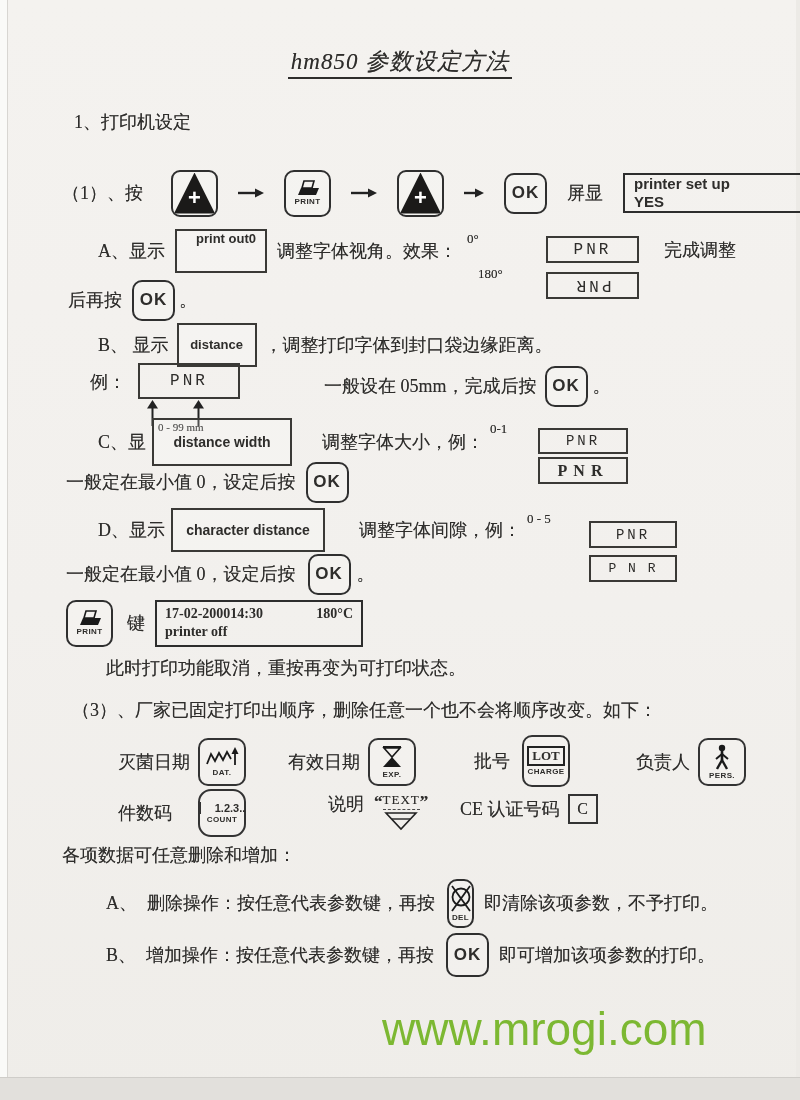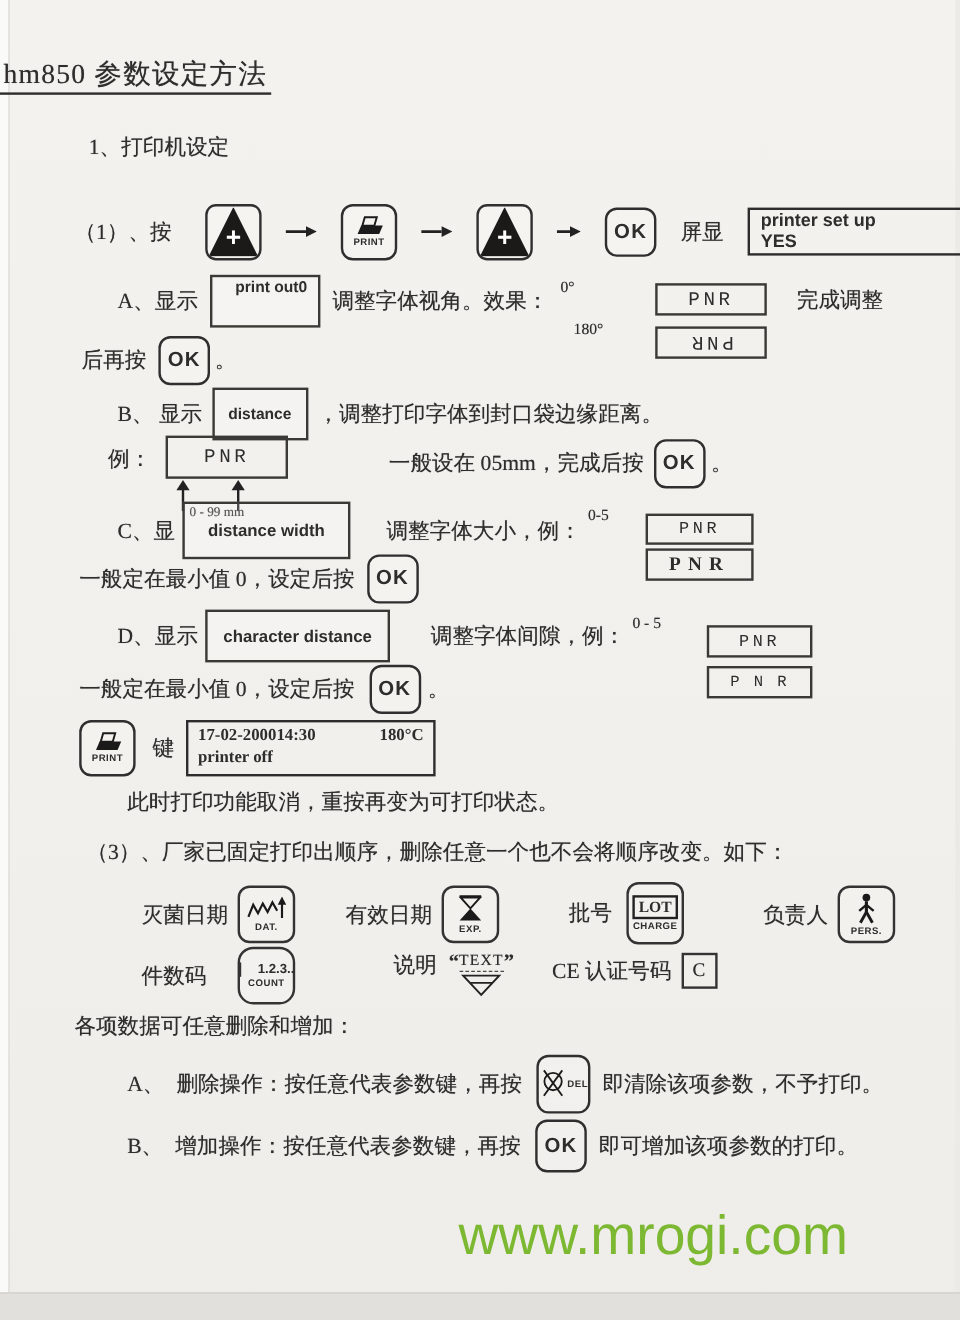--- a/index.html
+++ b/index.html
@@ -7,35 +7,35 @@
     position:relative; width:800px; height:1100px; overflow:hidden;
     background:linear-gradient(180deg,#f4f2ef 0%,#f2f0ed 55%,#efede9 100%);
     font-family:"Liberation Serif","DejaVu Serif",serif;
     color:#2e2d2b; font-size:18px;
     text-shadow:0 0 0.6px rgba(45,45,45,0.55);
   }
   .abs { position:absolute; }
   .r { position:absolute; display:flex; align-items:center; white-space:nowrap; }
   .sm { font-size:13px; font-family:"Liberation Serif",serif; }
   .sup { font-size:13px; align-self:flex-start; margin-top:3px; }
-  .title { position:absolute; left:0; top:46px; width:100%; font-size:23px; letter-spacing:1px; }
+  .title { position:absolute; left:0; top:46px; width:100%; text-align:center; font-size:23px; letter-spacing:1px;font-style:italic; }
   .title span { border-bottom:2px solid #2e2d2b; padding:0 3px 3px 3px; }
 
   
   .key { box-sizing:border-box; border:2.5px solid #2f2f2f; border-radius:10px;
          display:flex; align-items:center; justify-content:center; background:rgba(255,255,255,0.15); }
   .key-ok { width:43px; height:41px; font:bold 17px "Liberation Sans",sans-serif; letter-spacing:1px; text-shadow:none; }
   .key-tri { width:47px; height:47px; position:relative; overflow:hidden; border-radius:9px; }
   .key-tri .tri { position:absolute; left:1px; right:1px; top:1px; bottom:1px;
                   background:#1b1a19; clip-path:polygon(50% 0,100% 100%,0 100%); }
   .key-tri .plus { position:absolute; left:0; right:0; top:15px; text-align:center;
                    color:#fff; font:bold 22px "Liberation Sans",sans-serif; line-height:1; text-shadow:none; }
   .key-print { width:47px; height:47px; flex-direction:column; gap:1px; }
   .key-print .plabel, .cap { font:bold 8px "Liberation Sans",sans-serif; letter-spacing:0.4px; text-shadow:none; }
-  .key-del { width:45px; height:49px; flex-direction:row; }
+  .key-del { width:27px; height:49px; flex-direction:column; }
 
   
   .disp1 { width:200px; height:40px; box-sizing:border-box; border:2px solid #2d2d2d;
            padding:1px 9px; display:flex; flex-direction:column; justify-content:center;
            font:bold 15px/1.2 "Liberation Sans",sans-serif; text-shadow:none; }
   .disp2 { width:208px; height:47px; box-sizing:border-box; border:2px solid #2d2d2d;
            padding:3px 8px 0 8px; font:bold 14px/1.35 "Liberation Serif",serif; text-shadow:none; }
   .disp2 .l1 { display:flex; }
 
   
@@ -166,21 +166,21 @@
   <div class="r" style="left:324px;top:365px;height:42px">
     <span>一般设在 05mm，完成后按</span>
     <span class="key key-ok" style="margin-left:8px">OK</span>
     <span style="margin-left:5px">。</span>
   </div>
 
   <div class="r" style="left:98px;top:418px;height:48px;gap:6px">
     <span>C、显</span>
     <div class="pbox" style="width:140px;height:48px;font-size:14px">distance width</div>
     <span style="margin-left:24px">调整字体大小，例：</span>
-    <span class="sup">0-5</span>
+    <span class="sup">0-1</span>
   </div>
   <div class="pnr" style="left:538px;top:428px;width:90px;height:26px;font-size:14px">PNR</div>
   <div class="r" style="left:66px;top:460px;height:44px">
     <span>一般定在最小值 0，设定后按</span>
     <span class="key key-ok" style="margin-left:10px">OK</span>
   </div>
   <div class="pnr pnr-wide" style="left:538px;top:457px;width:90px;height:27px">PNR</div>
 
   <div class="r" style="left:98px;top:508px;height:44px;gap:6px">
     <span>D、显示</span>

